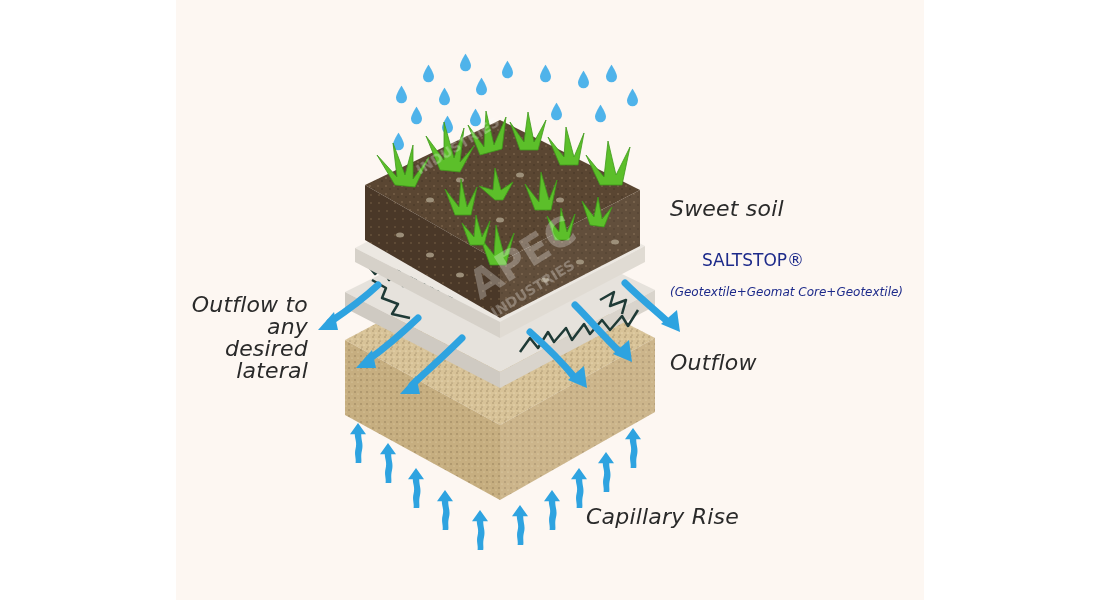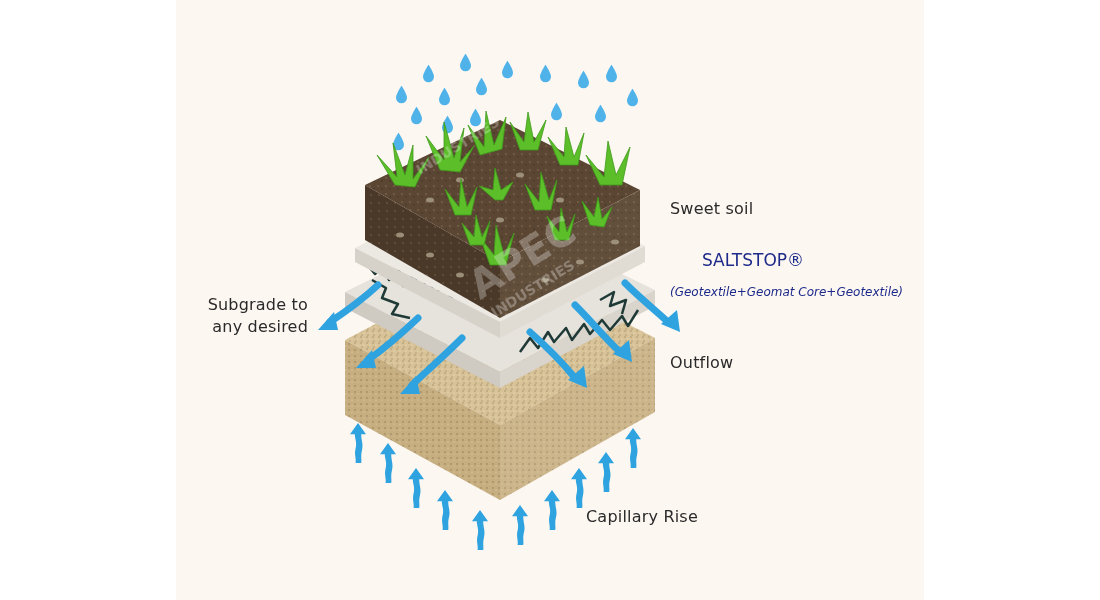--- a/index.html
+++ b/index.html
@@ -6,21 +6,21 @@
     body {
       width: 1100px; height: 600px; background: #ffffff; position: relative; overflow: hidden;
       font-family: "Liberation Sans", sans-serif;
     }
     .panel {
       position: absolute; left: 176px; top: 0; width: 748px; height: 600px; background: #fdf7f2;
     }
     .art { position: absolute; left: 0; top: 0; width: 1100px; height: 600px; }
     .label {
       position: absolute; color: #2a2a2a; font-family: "DejaVu Sans", sans-serif;
-      font-size: 16px; line-height: 22px; letter-spacing: 0.2px;
+      font-size: 22px; line-height: 22px; letter-spacing: 0.2px; font-style: italic;
     }
     .label-right { text-align: right; }
     .saltstop-title {
       position: absolute; left: 702px; top: 250px; color: #1d2a8a;
       font-family: "DejaVu Sans", sans-serif; font-size: 17px; line-height: 20px;
     }
     .saltstop-sub {
       position: absolute; left: 670px; top: 272px; color: #1d2a8a;
       font-family: "DejaVu Sans", sans-serif; font-style: italic; font-size: 12px; line-height: 16px; margin-top: 12px;
     }
@@ -175,19 +175,20 @@
     <use href="#uparrow" x="625" y="428" width="16" height="40"></use>
   </g>
 </svg>
 
 <div class="label" style="left:670px; top:198px;">Sweet soil</div>
 
 <div class="saltstop-title">SALTSTOP®</div>
 <div class="saltstop-sub">(Geotextile+Geomat Core+Geotextile)</div>
 
 <div class="label label-right" style="left:180px; top:294px; width:128px;">
-  <div>Subgrade to</div>
+  <div>Outflow to</div>
   <div>any desired</div>
+  <div>lateral</div>
 </div>
 
 <div class="label" style="left:670px; top:352px;">Outflow</div>
 
 <div class="label" style="left:586px; top:506px;">Capillary Rise</div>
 
 </body></html>

